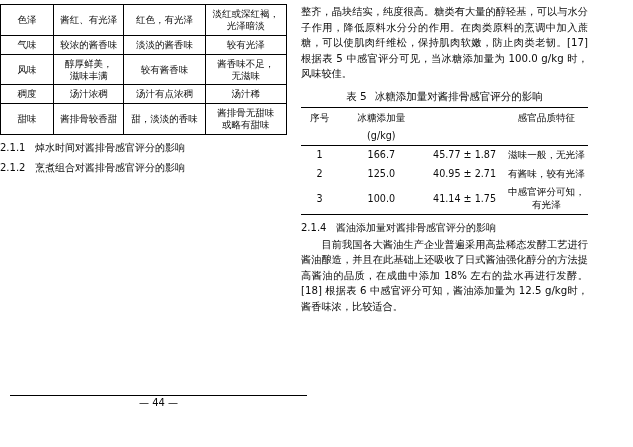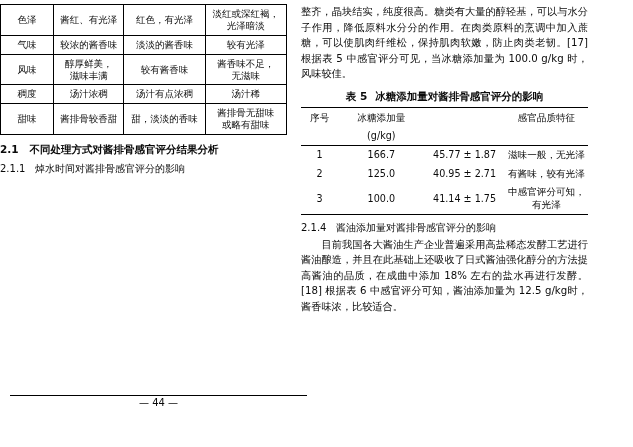--- a/index.html
+++ b/index.html
@@ -81,21 +81,21 @@
     text-align: justify;
     text-justify: inter-ideograph;
   }
   p.indent {
     text-indent: 2em;
   }
 
   
   .tbl-caption {
     font-size: 10.5px;
-    font-weight: bold;
+    font-weight: normal;
     margin: 8px 0 3px 0;
     text-align: center;
   }
   .tbl-caption .num {
     margin-right: 8px;
   }
   table.rule {
     border-collapse: collapse;
     width: 100%;
     font-size: 9.6px;
@@ -212,29 +212,29 @@
               </td>
             <td>
                 <span class="cellwrap">酱排骨无甜味
 或略有甜味</span>
               </td>
           </tr>
         </tbody>
       </table>
 
 
-      <h3 class="sub">
-        <span>2.1</span>&nbsp;&nbsp;&nbsp;<span>不同处理方式对酱排骨感官评分结果分析</span>
-      </h3>
 
       <h4 class="subsub">
         <span>2.1.1</span>&nbsp;&nbsp;&nbsp;<span>焯水时间对酱排骨感官评分的影响</span>
       </h4>
 
 
+      <h4 class="subsub">
+        <span>2.1.2</span>&nbsp;&nbsp;&nbsp;<span>烹煮组合对酱排骨感官评分的影响</span>
+      </h4>
 
 
       <div class="footrule"></div>
       <div class="footer">— 44 —</div>
     </div>
 
     <div class="col col-right">
 
       <p class="body">整齐，晶块结实，纯度很高。糖类有大量的醇轻基，可以与水分子作用，降低原料水分分的作用。在肉类原料的烹调中加入蔗糖，可以使肌肉纤维松，保持肌肉软嫩，防止肉类老韧。[17] 根据表 5 中感官评分可见，当冰糖添加量为 100.0 g/kg 时，风味较佳。</p>
 

